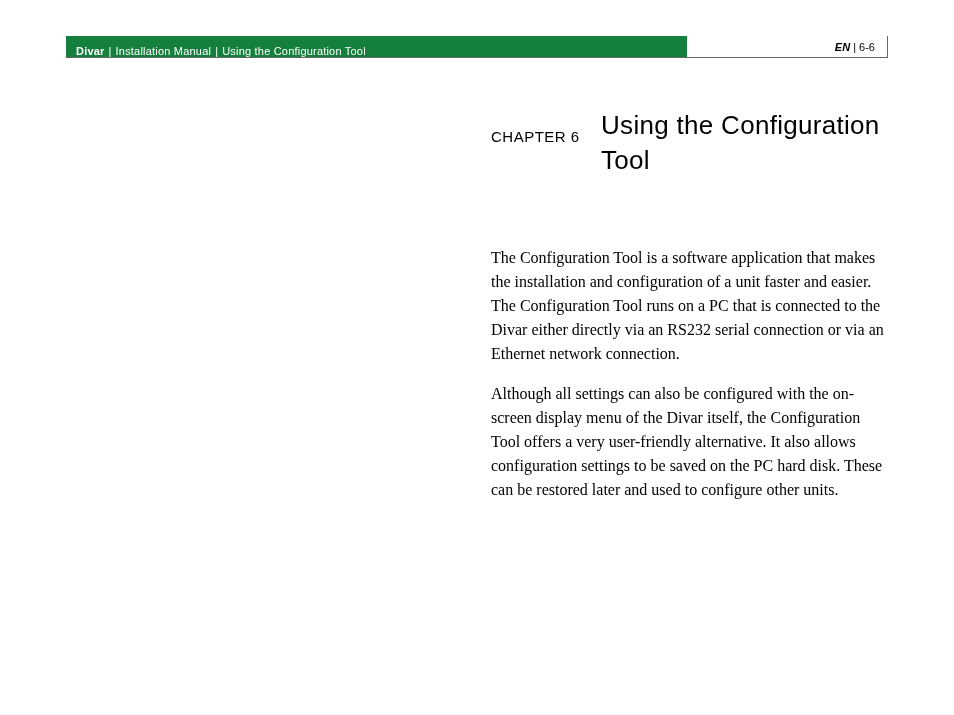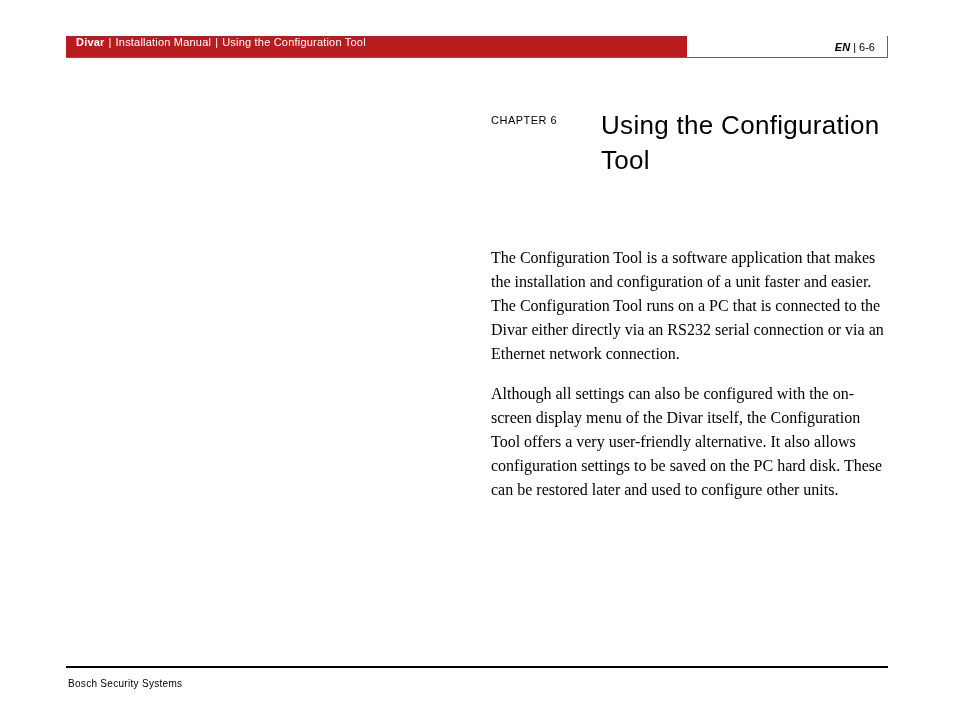--- a/index.html
+++ b/index.html
@@ -21,25 +21,25 @@
       position: relative;
     }
     .header-bar {
       display: flex;
       width: 100%;
       height: 22px;
       border-right: 1px solid #666;
       border-bottom: 1px solid #666;
     }
     .header-left {
-      background: #b91c1c;
+      background: #15803d;
       color: #fff;
       font-size: 11px;
       display: flex;
-      align-items: flex-start;
+      align-items: flex-end;
       padding-left: 10px;
       flex: 1;
       letter-spacing: 0.2px;
     }
     .header-left b {
       font-weight: bold;
     }
     .header-left span.sep {
       margin: 0 4px;
     }
@@ -60,24 +60,24 @@
     .content {
       margin-top: 50px;
       margin-left: 425px;
       width: 400px;
     }
     .chapter-row {
       display: flex;
       align-items: flex-start;
     }
     .chapter-label {
-      font-size: 11px;
+      font-size: 15px;
       letter-spacing: 0.5px;
       color: #000;
-      margin-top: 6px;
+      margin-top: 20px;
       min-width: 110px;
     }
     .chapter-title {
       font-size: 26px;
       font-weight: 300;
       font-family: Arial, Helvetica, sans-serif;
       line-height: 1.35;
       color: #000;
       letter-spacing: 0.3px;
     }
@@ -136,18 +136,14 @@
       <div class="chapter-label">CHAPTER 6</div>
       <div class="chapter-title">Using the Configuration Tool</div>
     </div>
 
     <div class="body-text">
       <p class="para">The Configuration Tool is a software application that makes the installation and configuration of a unit faster and easier. The Configuration Tool runs on a PC that is connected to the Divar either directly via an RS232 serial connection or via an Ethernet network connection.</p>
       <p class="para">Although all settings can also be configured with the on-screen display menu of the Divar itself, the Configuration Tool offers a very user-friendly alternative. It also allows configuration settings to be saved on the PC hard disk. These can be restored later and used to configure other units.</p>
     </div>
   </div>
 
-  <div class="footer-area">
-    <div class="footer-line"></div>
-    <div class="footer-text">Bosch Security Systems</div>
-  </div>
 
 </div>
 
 </body></html>

